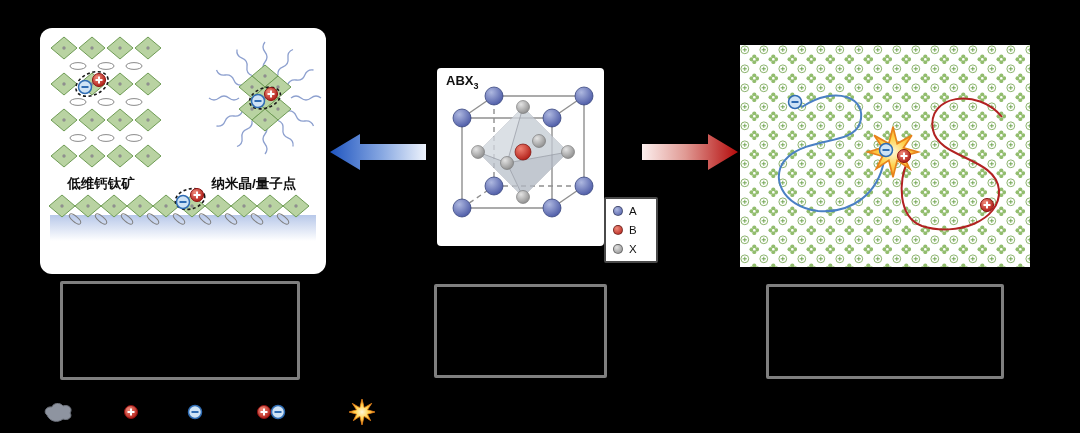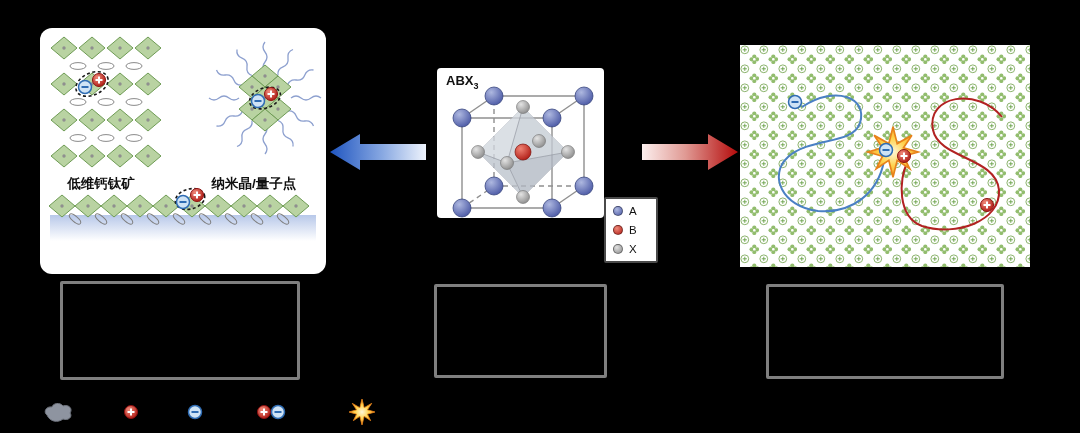--- a/index.html
+++ b/index.html
@@ -3,21 +3,21 @@
 <meta charset="utf-8">
 <style>
   html,body{margin:0;padding:0;background:#000;}
   #canvas{position:relative;width:1080px;height:433px;background:#000;
           font-family:"Liberation Sans","DejaVu Sans",sans-serif;overflow:hidden;}
   .abs{position:absolute;}
   .panel{position:absolute;}
   #panel-left{left:40px;top:28px;width:286px;height:246px;background:#fff;border-radius:12px;}
   #panel-left svg.art{position:absolute;left:0;top:0;}
   .cn-label{position:absolute;font-size:13.5px;font-weight:bold;color:#101010;text-align:center;line-height:16px;}
-  #panel-center{left:437px;top:68px;width:167px;height:150px;background:#fff;border-radius:4px;}
+  #panel-center{left:437px;top:68px;width:167px;height:178px;background:#fff;border-radius:4px;}
   #panel-center svg.art{position:absolute;left:0;top:0;}
   .formula{position:absolute;left:9px;top:5px;font-size:13px;font-weight:bold;color:#111;}
   .formula sub{font-size:9px;}
   #legend-box{left:604px;top:197px;width:54px;height:66px;background:#fff;border:2px solid #4a4a4a;
               border-radius:2px;display:flex;flex-direction:column;justify-content:space-around;
               padding:2px 0 2px 7px;box-sizing:border-box;}
   .legend-row{display:flex;align-items:center;gap:6px;height:18px;}
   .dot{width:10px;height:10px;border-radius:50%;border:1px solid rgba(0,0,0,.4);box-sizing:border-box;flex:0 0 auto;}
   .dot-a{background:radial-gradient(circle at 35% 30%, #aeb8e0, #4c5aa6);}
   .dot-b{background:radial-gradient(circle at 35% 30%, #f08a7a, #b01d16);}

